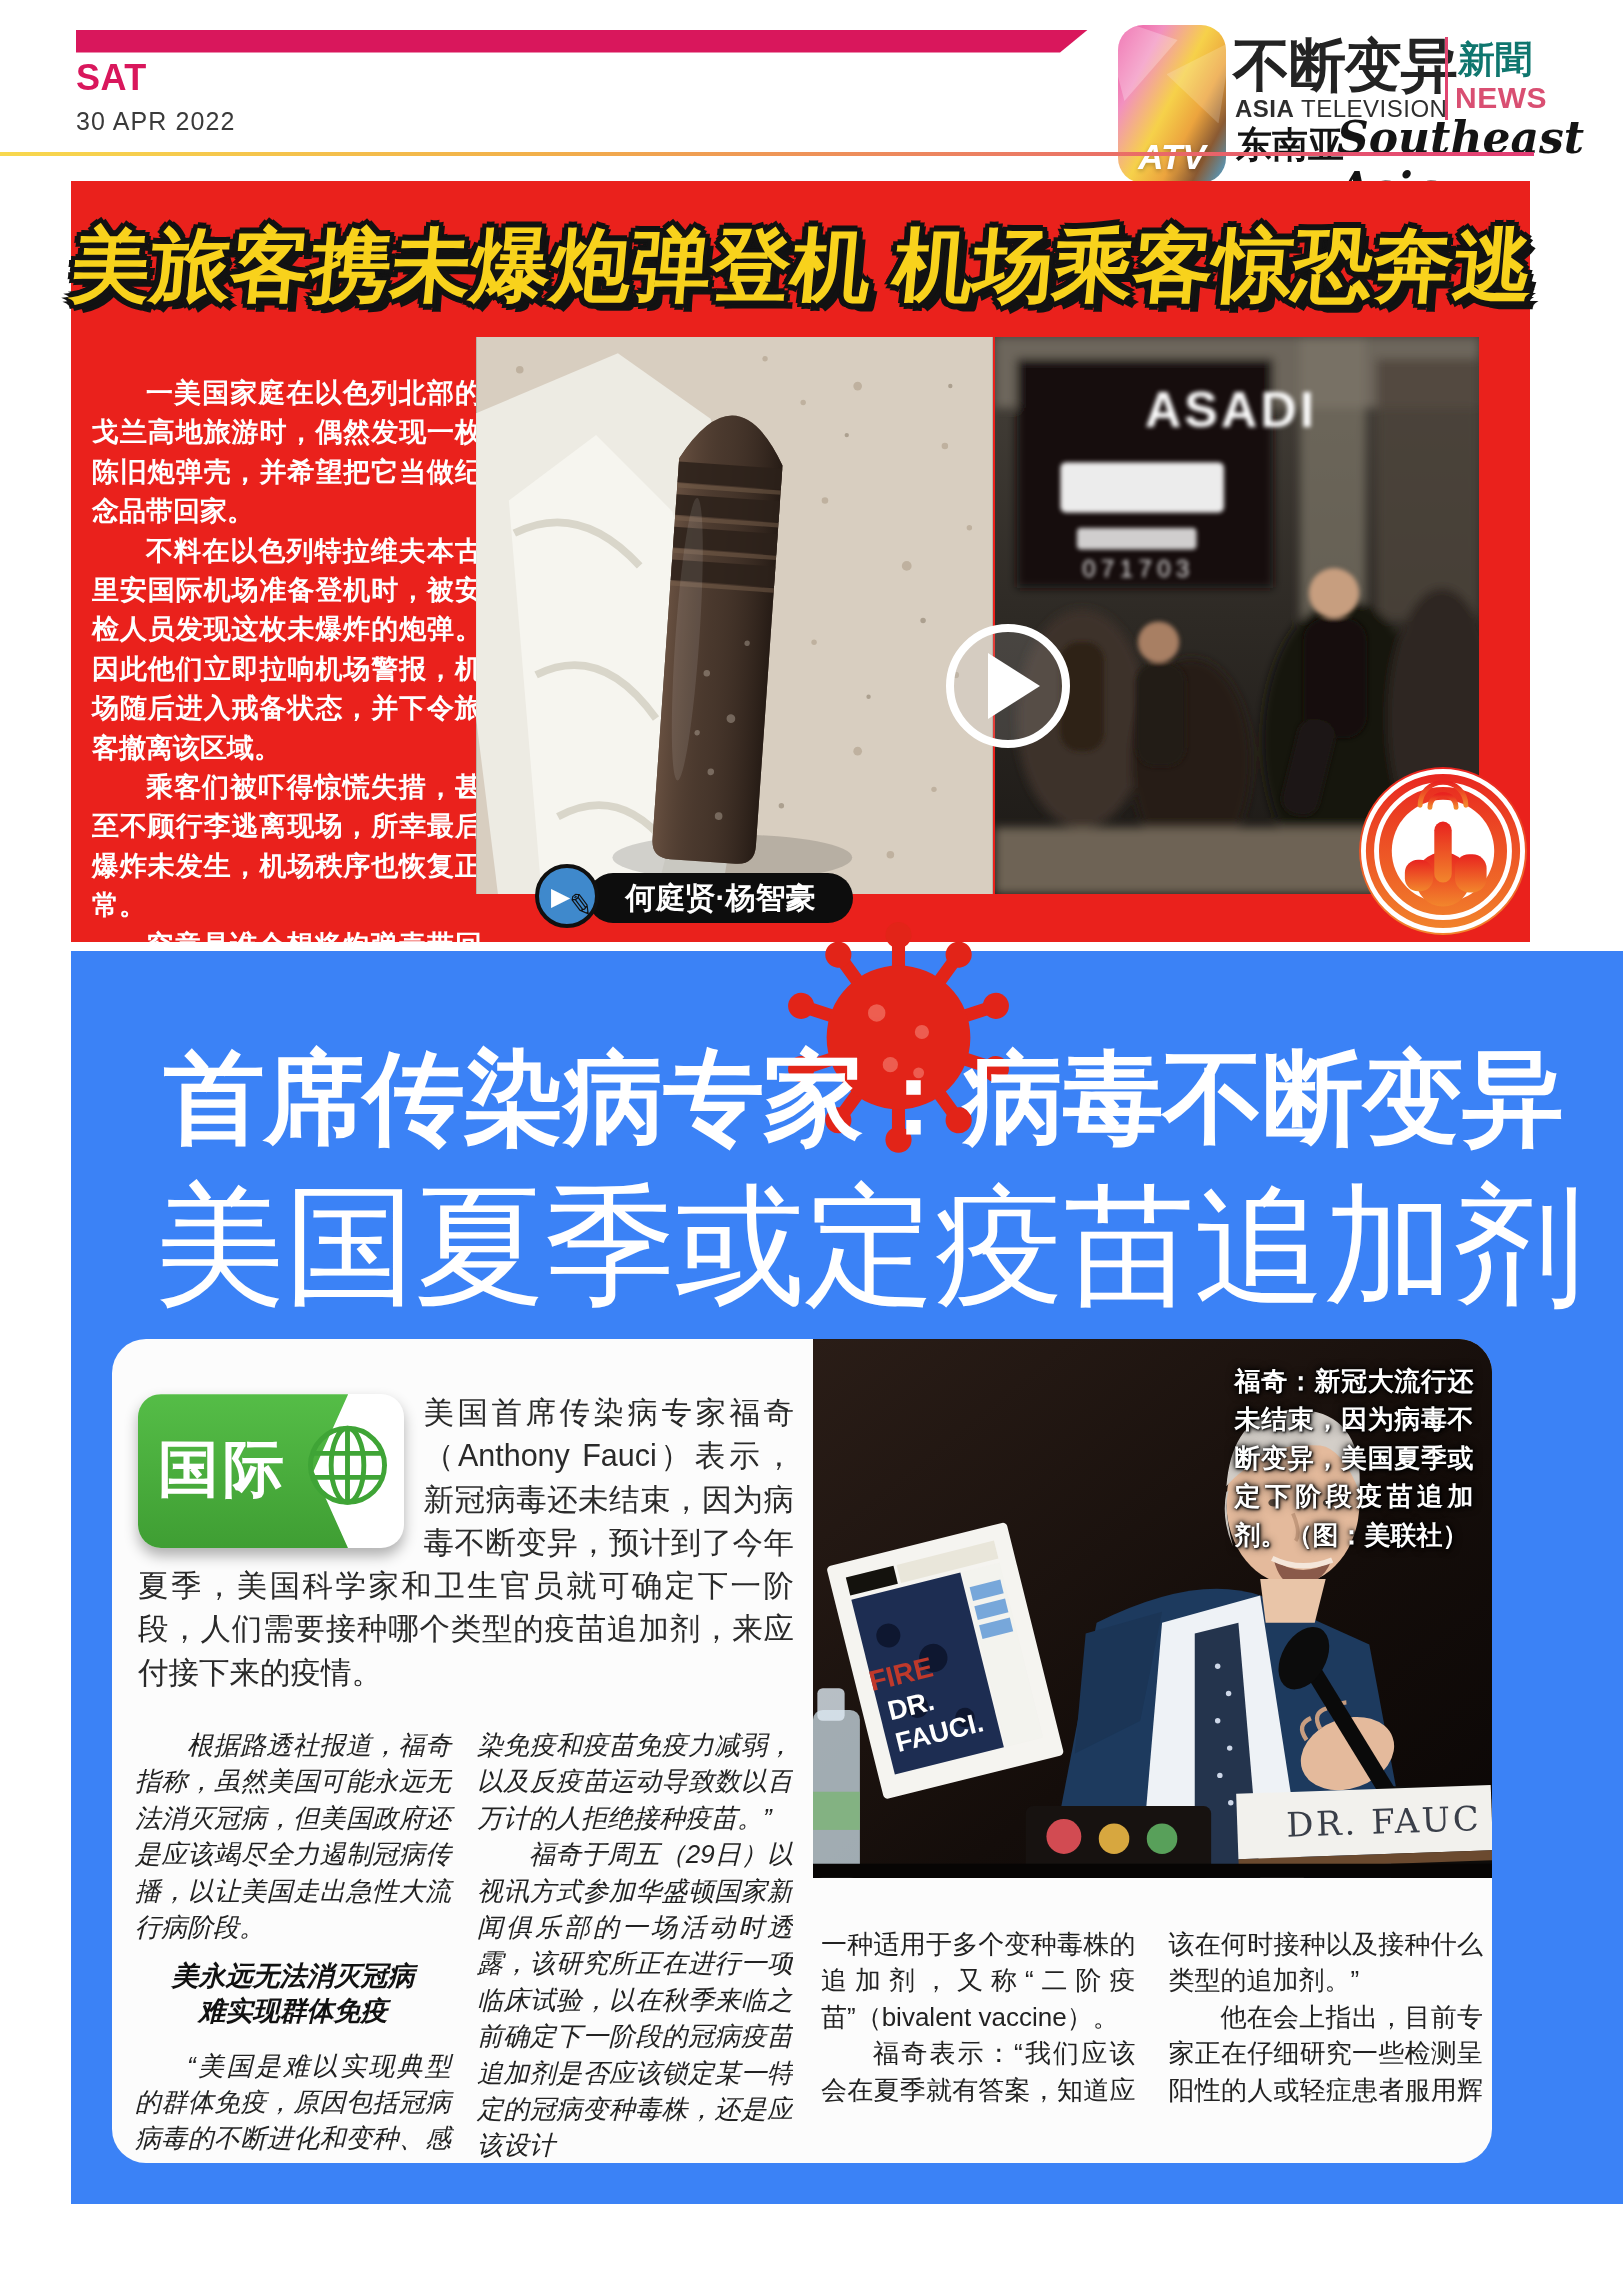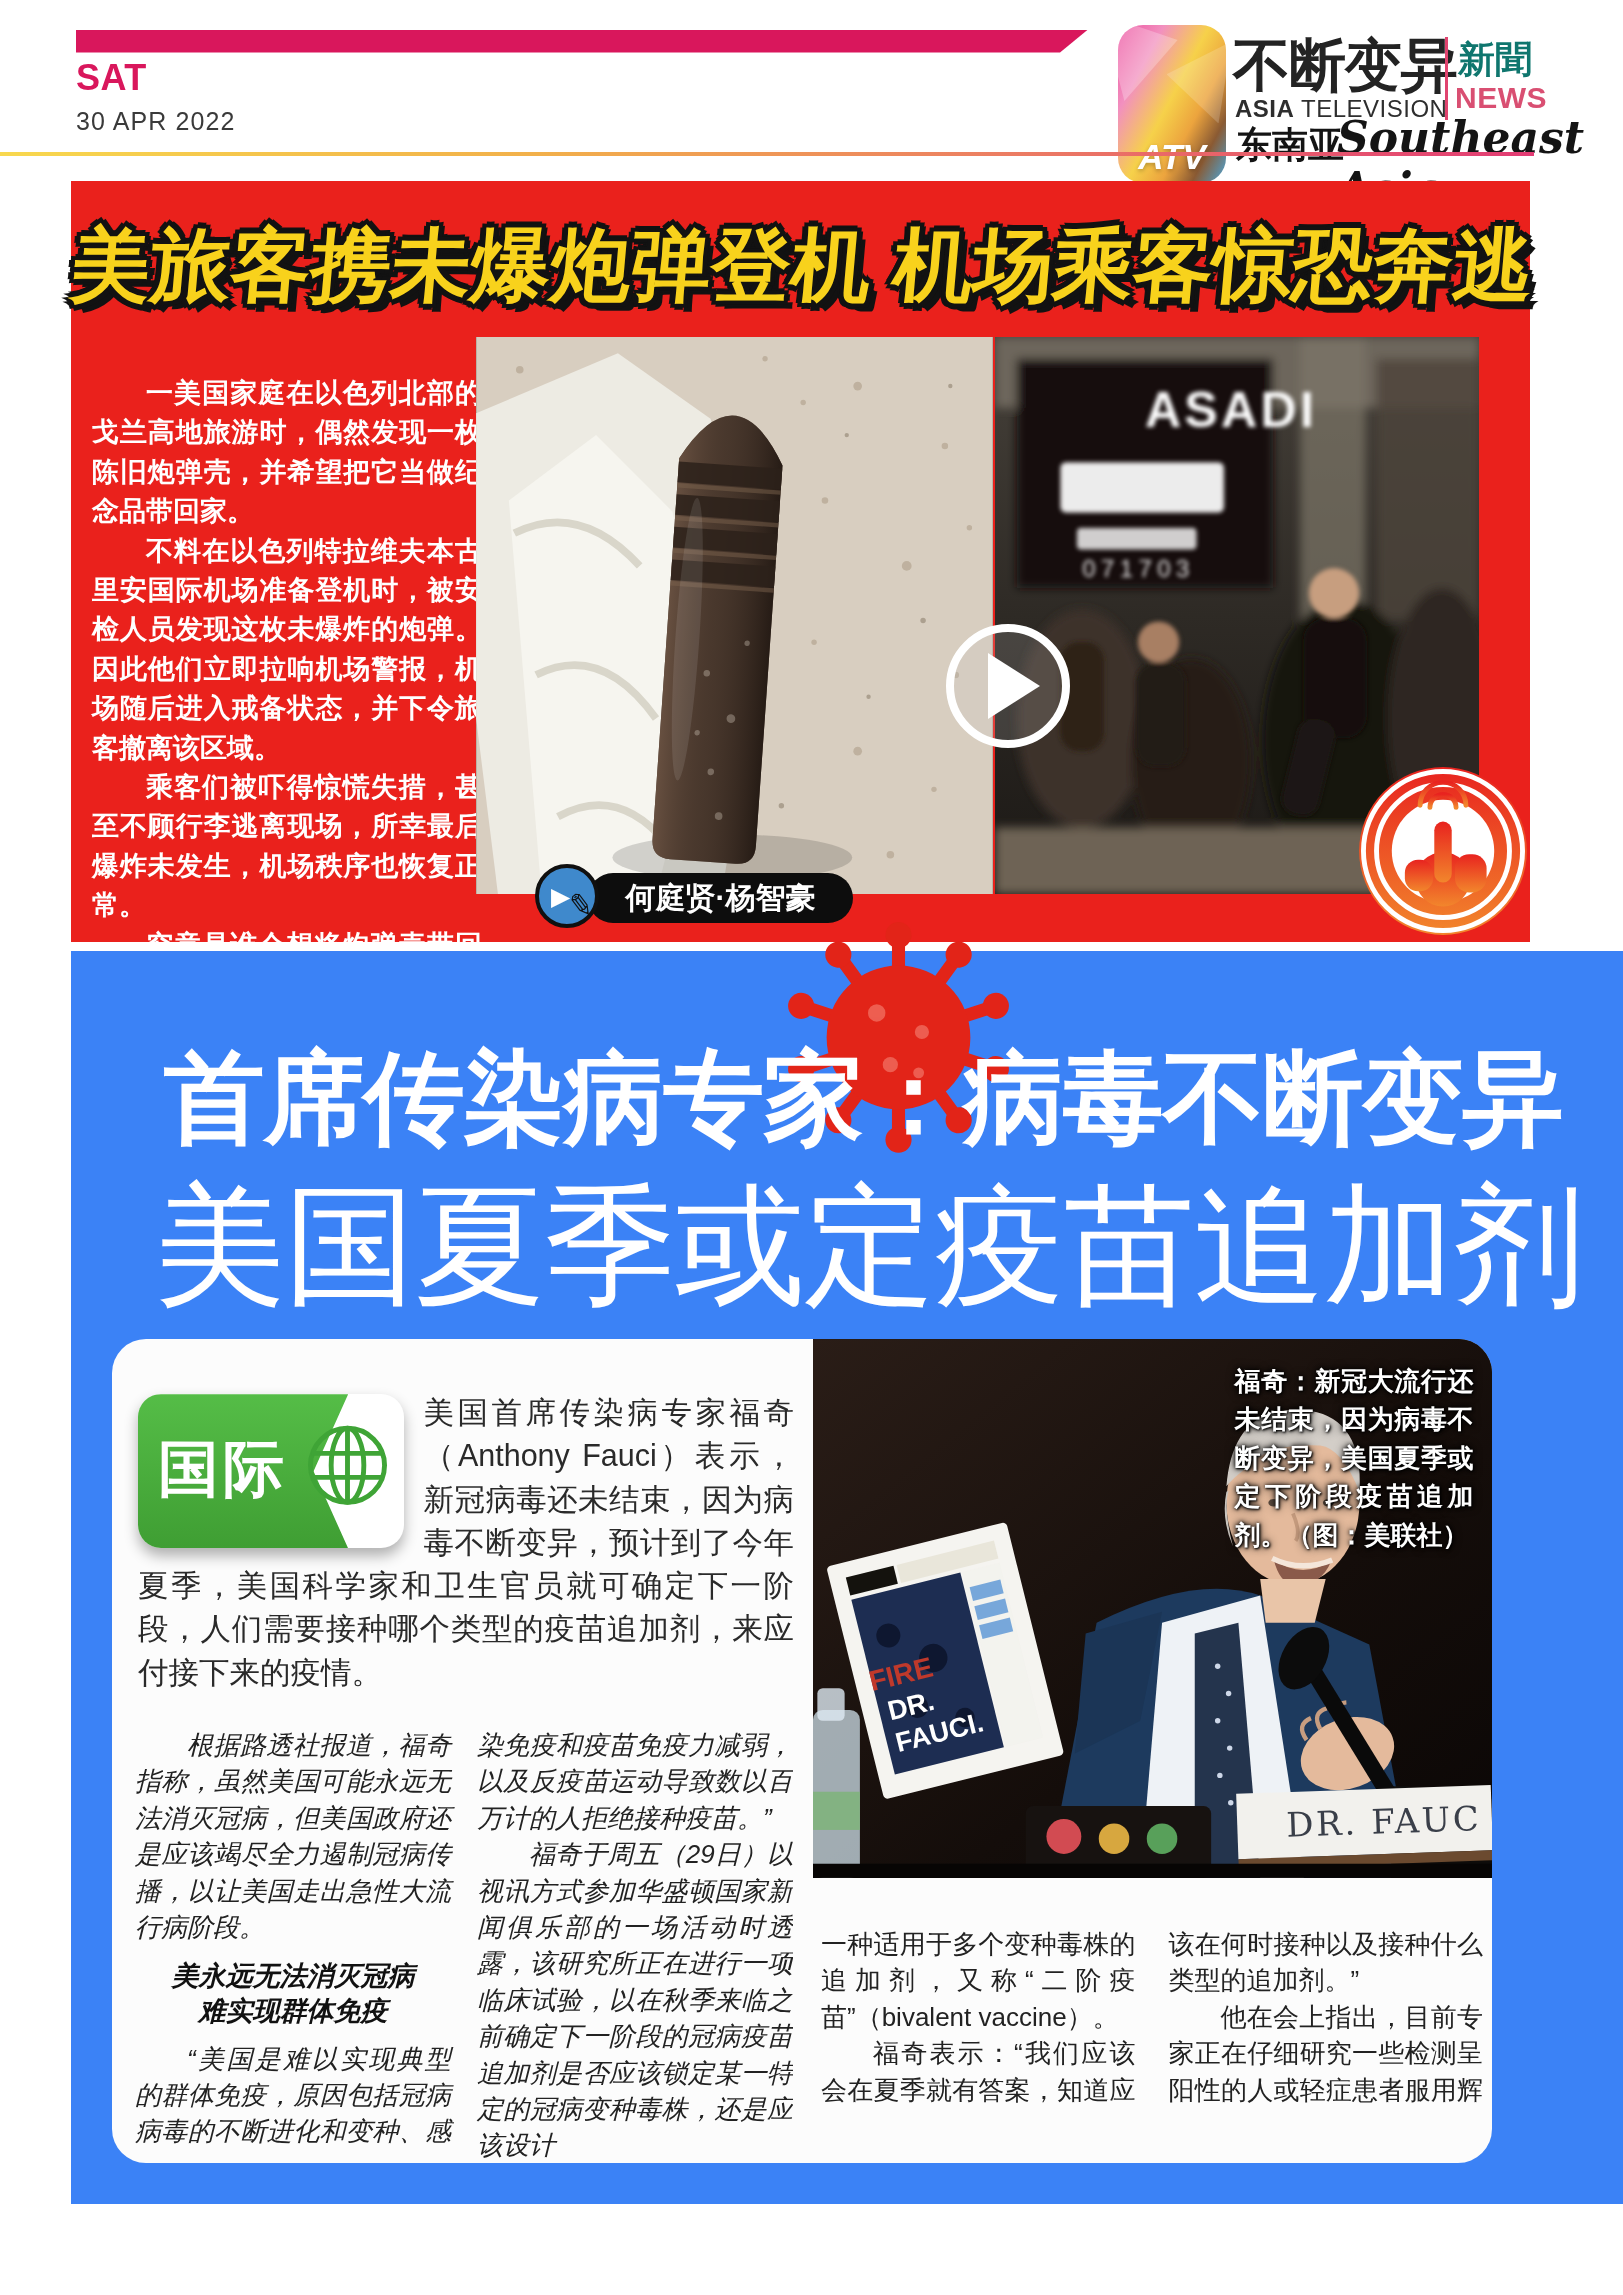--- a/index.html
+++ b/index.html
@@ -81,21 +81,21 @@
   .badge-label{position:absolute;left:0;width:64%;top:50%;transform:translateY(-52%);
                text-align:center;color:#fff;font-size:61px;font-weight:800;letter-spacing:4.4px;}
   .globe{position:absolute;right:14px;top:50%;transform:translateY(-50%);}
 
   .cols-left{left:23px;top:388px;width:658px;height:440px;column-count:2;column-gap:26px;
              font-size:26px;line-height:1.4;color:#222;text-align:justify;overflow:hidden;font-style:italic;}
   .cols-right{left:709px;top:587px;width:662px;height:231px;column-count:2;column-gap:33px;
               font-size:26px;line-height:1.4;color:#222;text-align:justify;overflow:hidden;}
   .cols-left p,.cols-right p{margin:0;}
   .ind{text-indent:2em;}
-  .subhead{margin:14px 0 11px;font-size:27px;font-weight:800;color:#111;text-align:center;
+  .subhead{margin:14px 0 18px;font-size:27px;font-weight:800;color:#111;text-align:center;
            line-height:1.3;break-inside:avoid;}
   .subhead span{display:block;}
 </style>
 </head>
 <body>
 
 <div class="page">
 
   <div class="abs top-bar"></div>
   <div class="abs sat">SAT</div>

